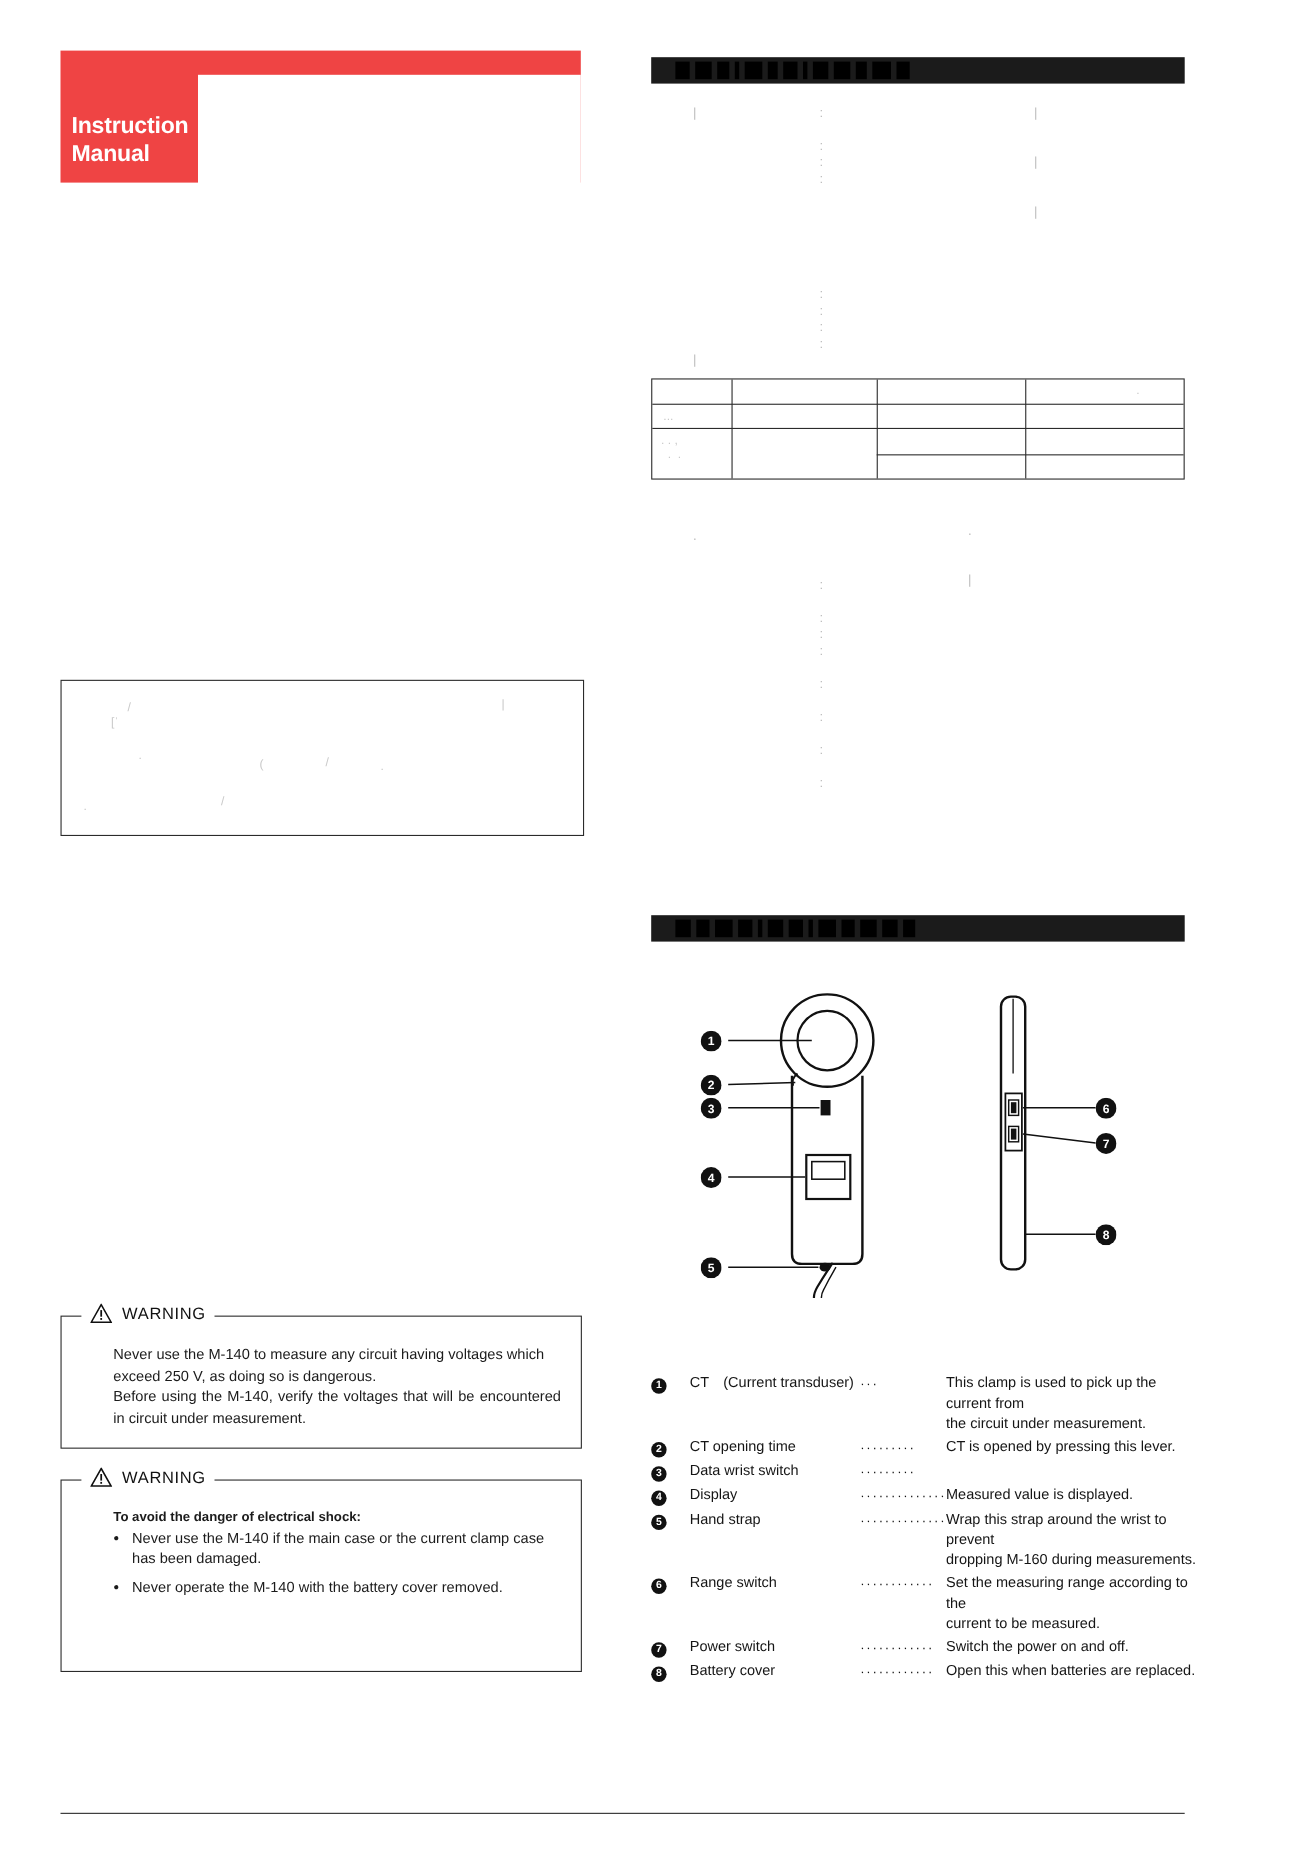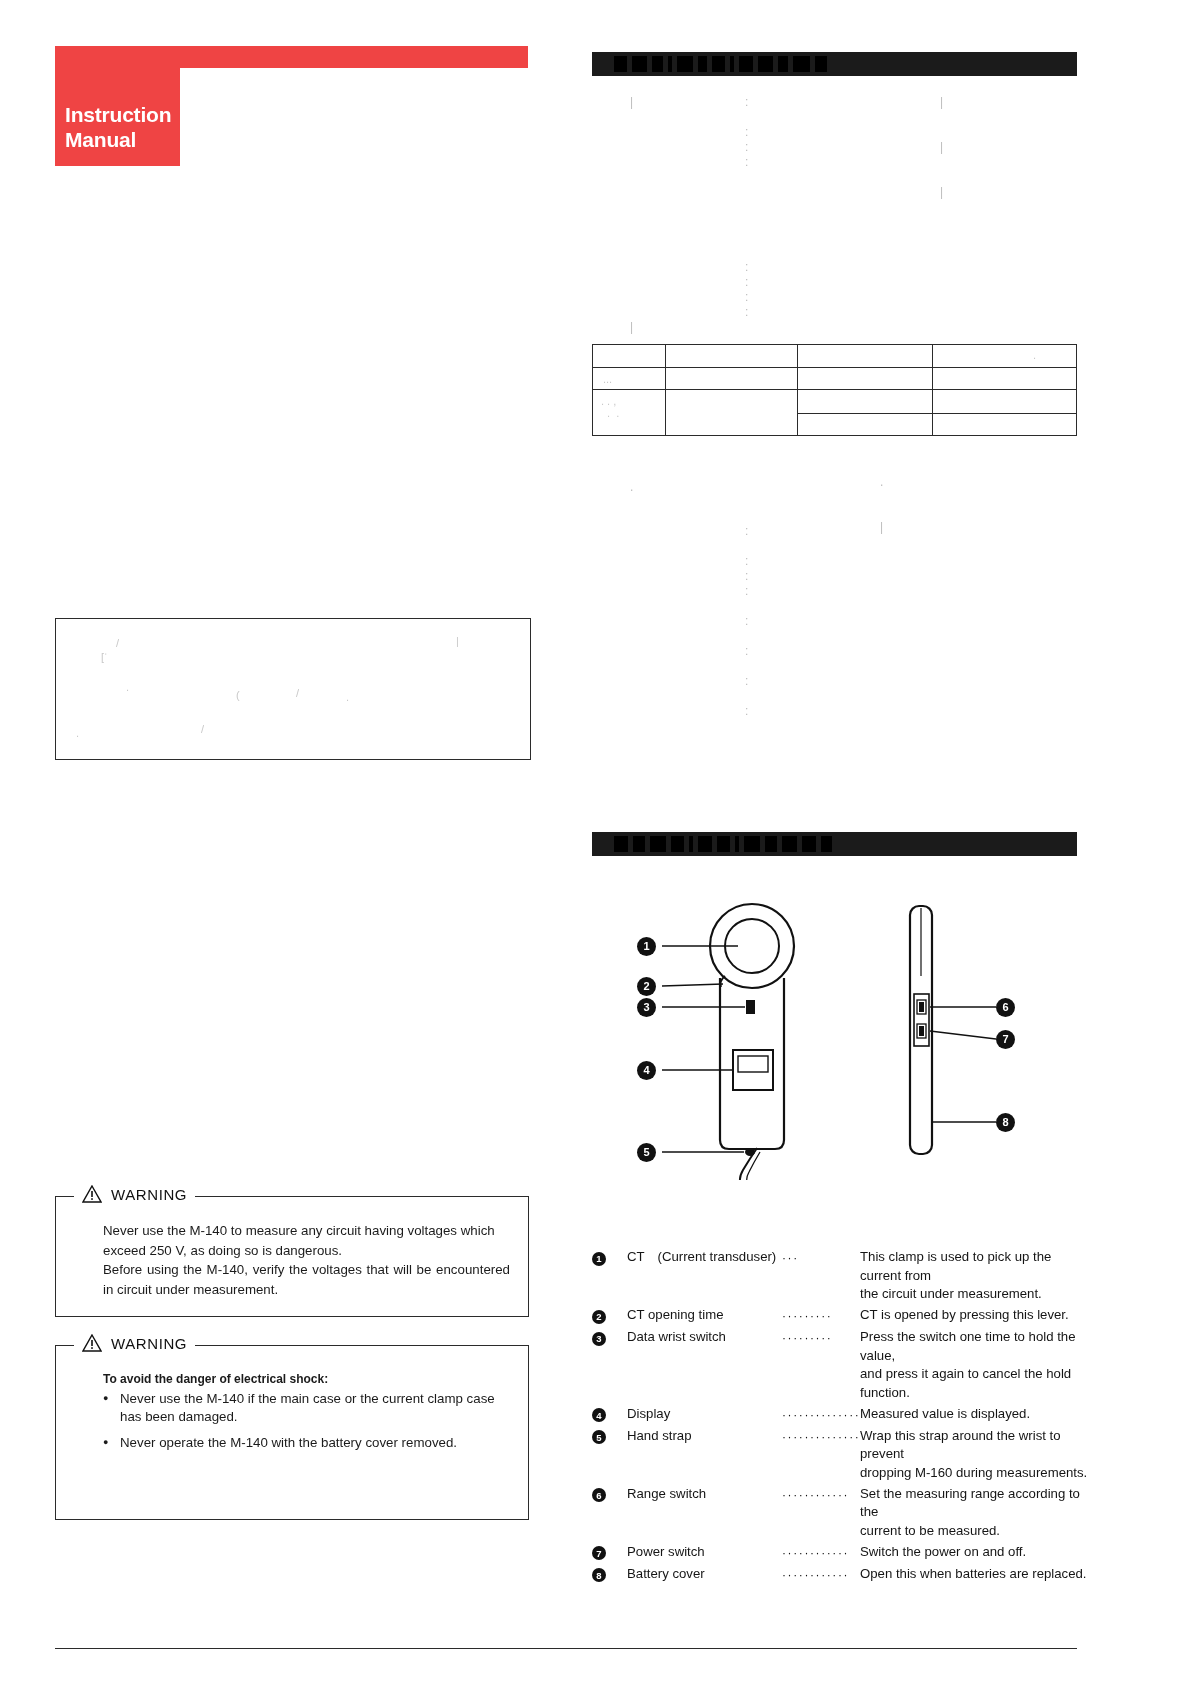--- a/index.html
+++ b/index.html
@@ -585,24 +585,20 @@
       <div class="legend-dots">·········</div>
       <div class="legend-desc">
         <span>CT is opened by pressing this lever.</span>
       </div>
     </div>
 
     <div class="legend-row">
       <div class="legend-num"><span>3</span></div>
       <div class="legend-term">Data wrist switch</div>
       <div class="legend-dots">·········</div>
-      <div class="legend-desc">
-        <span>Press the switch one time to hold the value,</span>
-        <span class="line2">and press it again to cancel the hold function.</span>
-      </div>
     </div>
 
     <div class="legend-row">
       <div class="legend-num"><span>4</span></div>
       <div class="legend-term">Display</div>
       <div class="legend-dots">················</div>
       <div class="legend-desc">
         <span>Measured value is displayed.</span>
       </div>
     </div>

